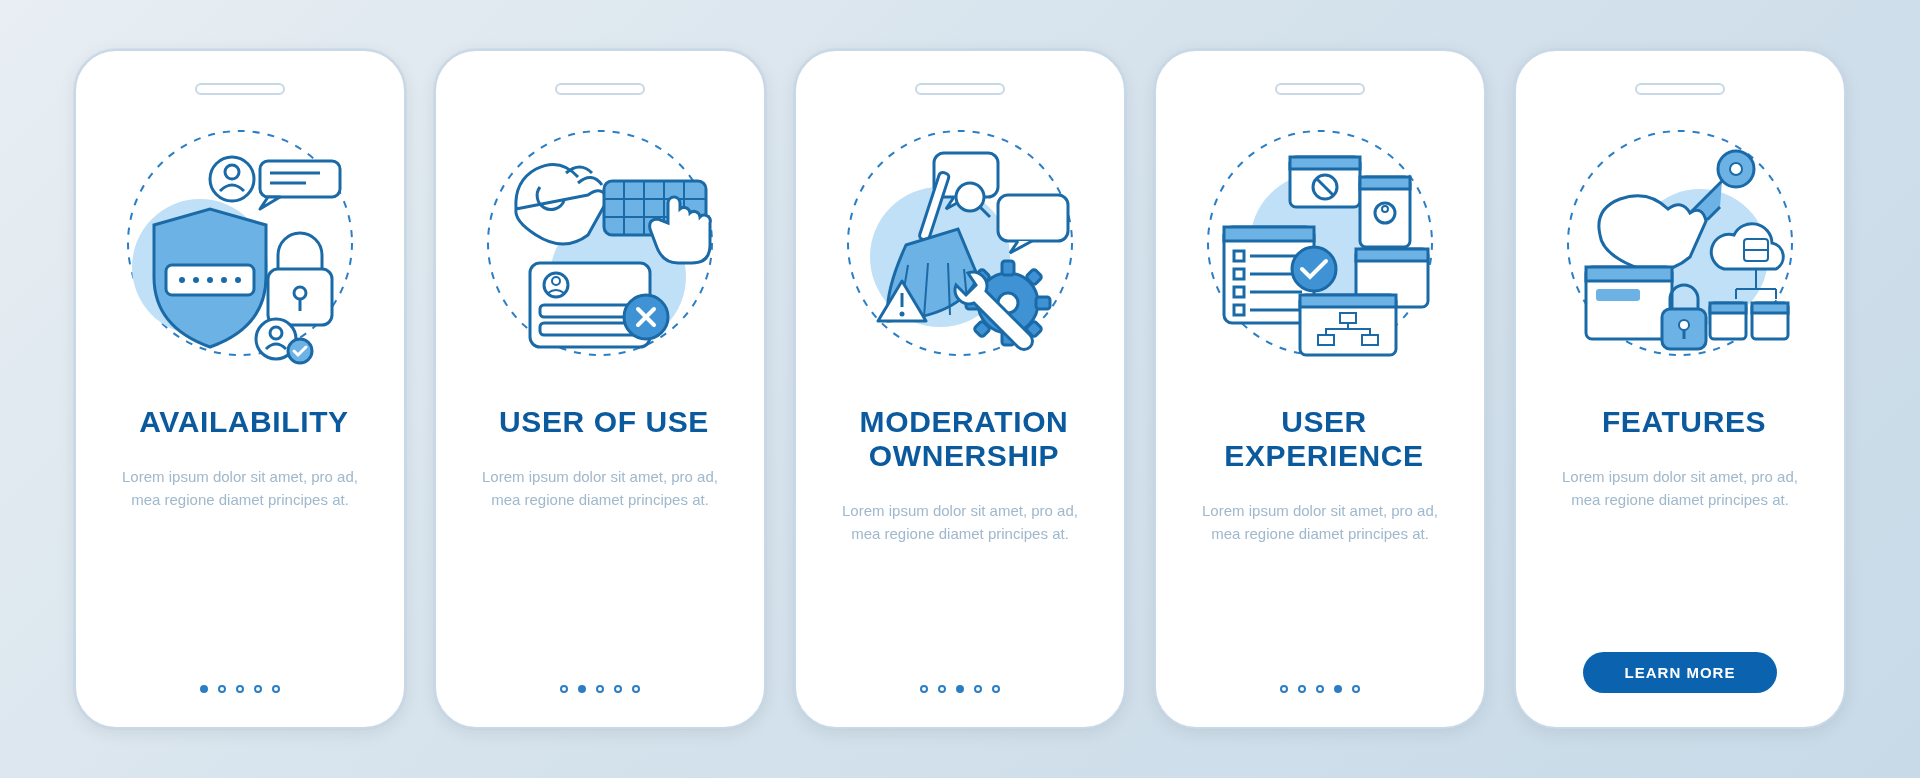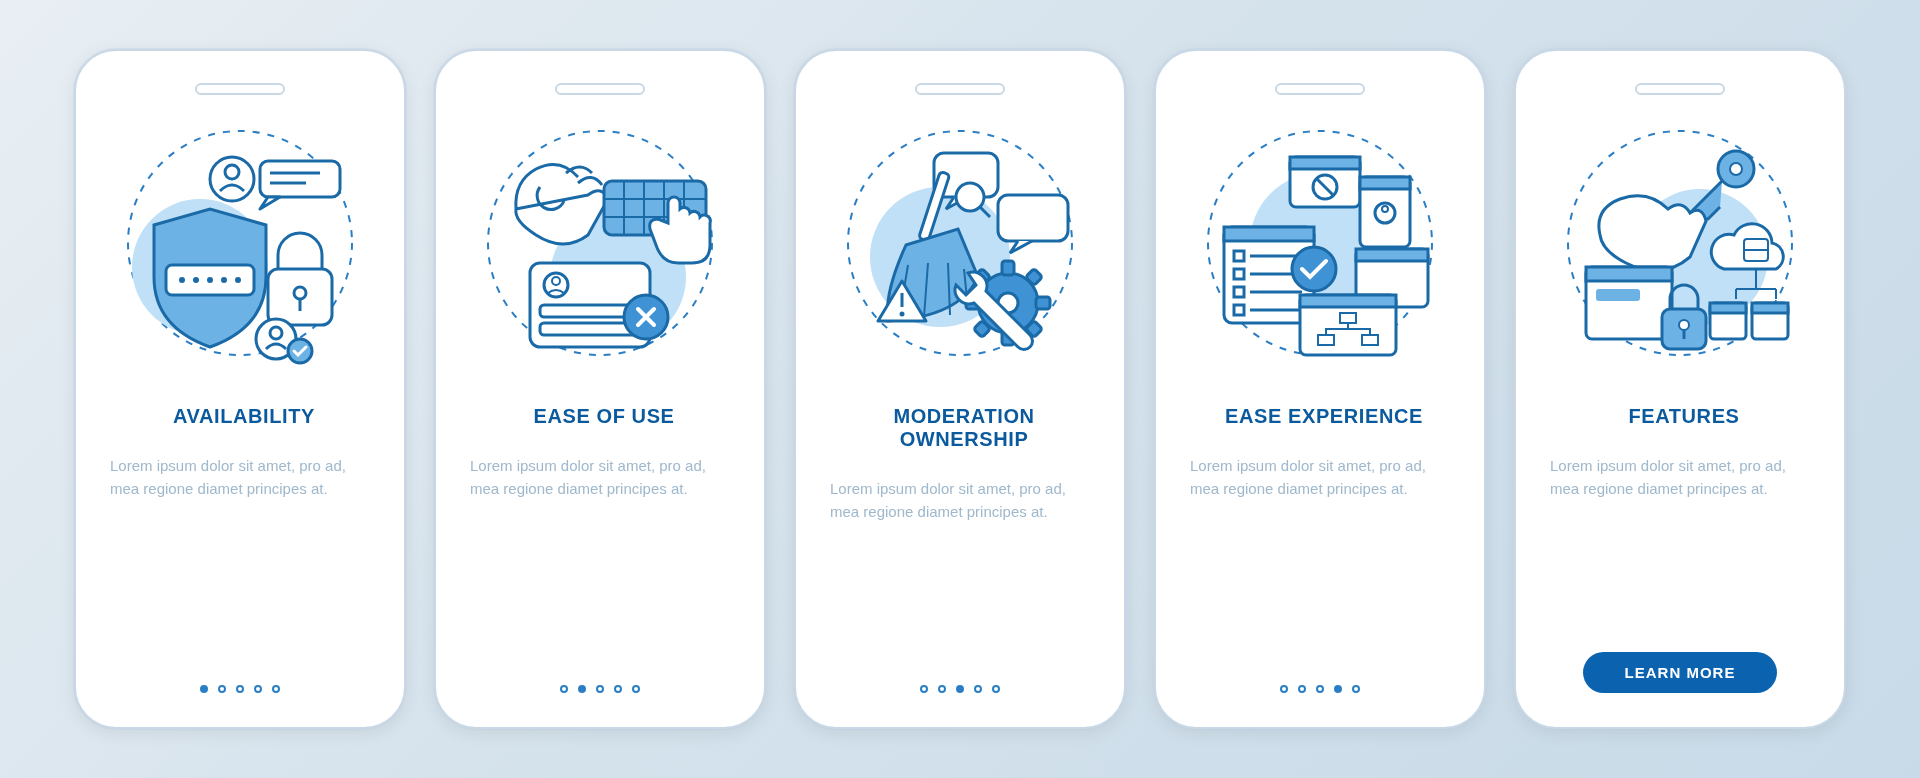--- a/index.html
+++ b/index.html
@@ -40,32 +40,33 @@
   .illus {
     width: 260px;
     height: 252px;
     margin-top: 22px;
     display: flex;
     align-items: center;
     justify-content: center;
   }
   .title {
     margin-top: 36px;
-    font-size: 20px;
+    font-size: 30px;
     font-weight: 700;
     letter-spacing: 0.6px;
     color: #0b5a9e;
     text-align: center;
     margin-left: 8px;
   }
   .desc {
     margin-top: 26px;
     font-size: 15px;
     line-height: 1.55;
     color: #9fb8cc;
+    text-align: center;
     max-width: 260px;
   }
   .footer { margin-top: auto; display:flex; flex-direction:column; align-items:flex-start; gap:0; }
   .dots { display: flex; gap: 10px; }
   .dot {
     width: 8px; height: 8px; border-radius: 50%;
     border: 2px solid #2a7ec5; background: transparent;
   }
   .dot.active { background: #2a7ec5; }
   .cta {
@@ -160,21 +161,21 @@
         <rect x="60" y="146" width="120" height="84" rx="10" fill="#fff" stroke="#1b6aa8" stroke-width="3"></rect>
         <circle cx="86" cy="168" r="12" fill="none" stroke="#1b6aa8" stroke-width="3"></circle>
         <circle cx="86" cy="164" r="4" fill="none" stroke="#1b6aa8" stroke-width="2"></circle>
         <path d="M78 176 Q86 170 94 176" fill="none" stroke="#1b6aa8" stroke-width="2"></path>
         <rect x="70" y="188" width="100" height="12" rx="4" fill="none" stroke="#1b6aa8" stroke-width="3"></rect>
         <rect x="70" y="206" width="100" height="12" rx="4" fill="none" stroke="#1b6aa8" stroke-width="3"></rect>
         <circle cx="176" cy="200" r="22" fill="#3f93d4" stroke="#1b6aa8" stroke-width="3"></circle>
         <path d="M168 192 L184 208 M184 192 L168 208" stroke="#fff" stroke-width="4" stroke-linecap="round"></path>
       </svg>
     </div>
-    <div class="title">EASE OF USE</div>
+    <div class="title">USER OF USE</div>
     <div class="desc">Lorem ipsum dolor sit amet, pro ad, mea regione diamet principes at.</div>
     <div class="footer">
       <div class="dots">
         <span class="dot"></span>
         <span class="dot active"></span>
         <span class="dot"></span>
         <span class="dot"></span>
         <span class="dot"></span>
       </div>
     </div>
@@ -274,21 +275,21 @@
         
         <rect x="110" y="178" width="96" height="60" rx="6" fill="#fff" stroke="#1b6aa8" stroke-width="3"></rect>
         <rect x="110" y="178" width="96" height="12" fill="#6db2e4" stroke="#1b6aa8" stroke-width="3"></rect>
         <rect x="150" y="196" width="16" height="10" fill="none" stroke="#1b6aa8" stroke-width="2"></rect>
 .rect {}
         <rect x="128" y="218" width="16" height="10" fill="none" stroke="#1b6aa8" stroke-width="2"></rect>
         <rect x="172" y="218" width="16" height="10" fill="none" stroke="#1b6aa8" stroke-width="2"></rect>
         <path d="M158 206 v6 h-22 v6 M158 206 v6 h22 v6" fill="none" stroke="#1b6aa8" stroke-width="2"></path>
       </svg>
     </div>
-    <div class="title">EASE EXPERIENCE</div>
+    <div class="title">USER EXPERIENCE</div>
     <div class="desc">Lorem ipsum dolor sit amet, pro ad, mea regione diamet principes at.</div>
     <div class="footer">
       <div class="dots">
         <span class="dot"></span>
         <span class="dot"></span>
         <span class="dot"></span>
         <span class="dot active"></span>
         <span class="dot"></span>
       </div>
     </div>

